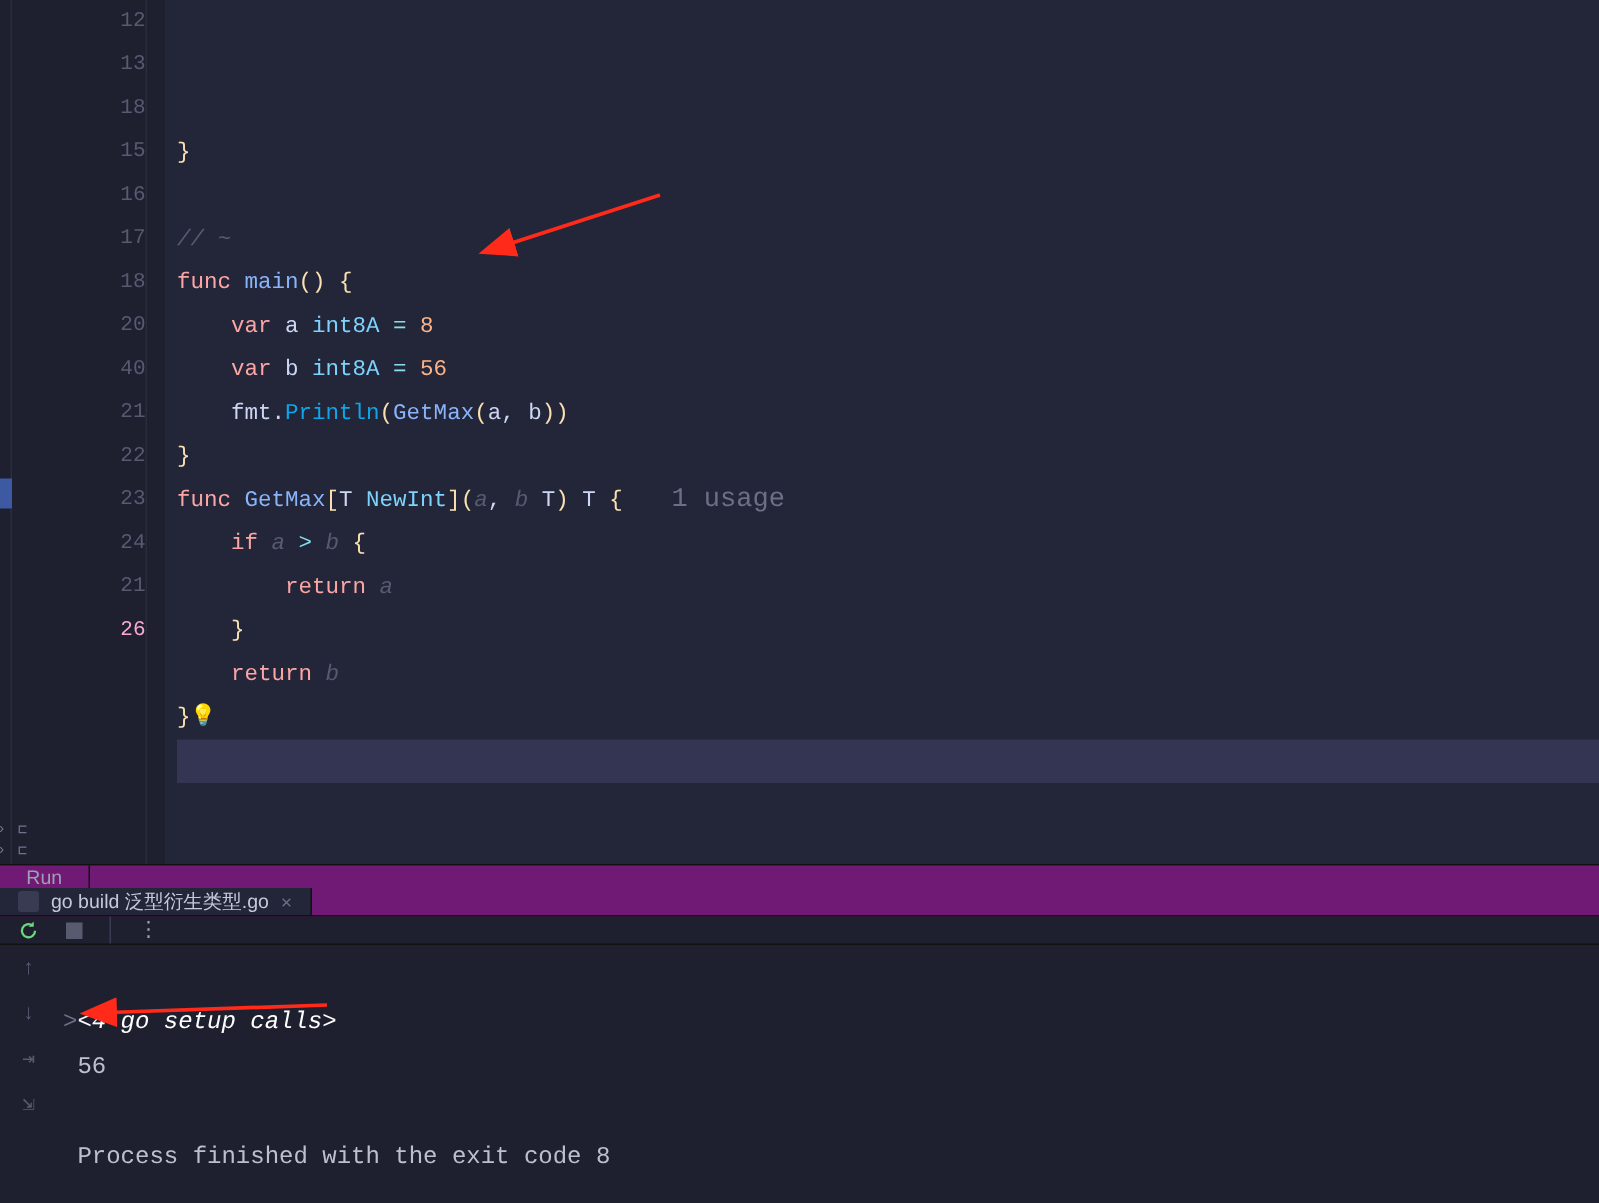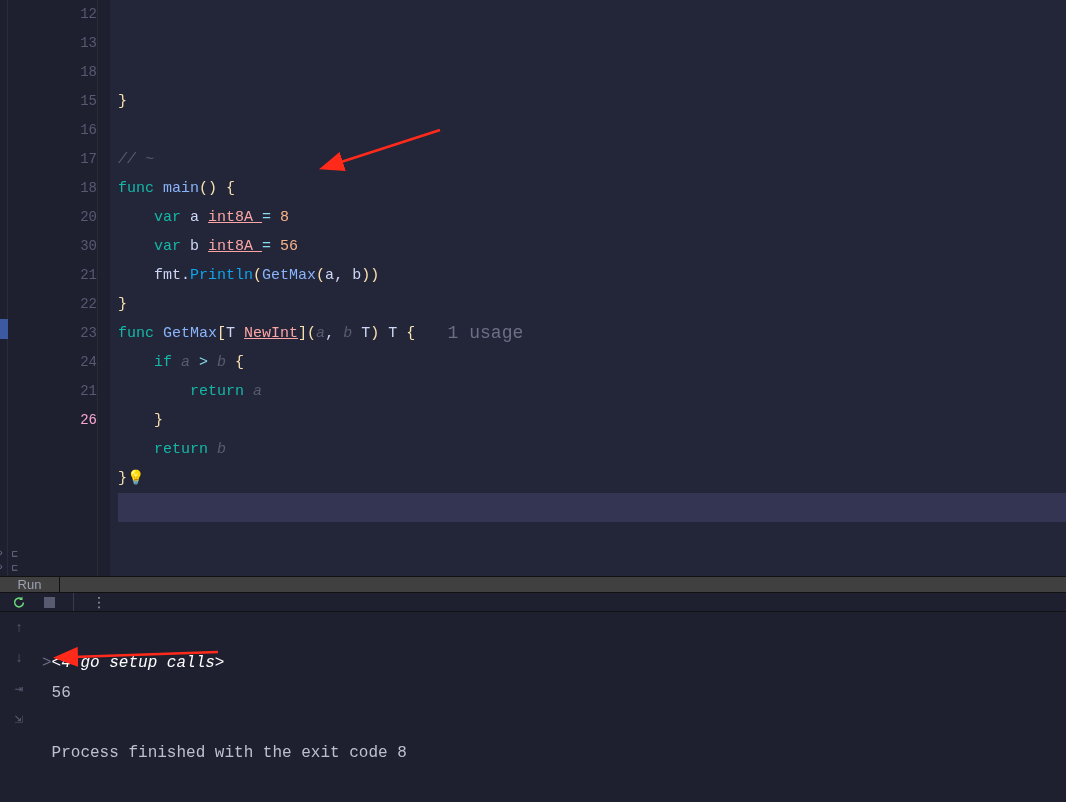--- a/index.html
+++ b/index.html
@@ -10,34 +10,34 @@
   .left-divider .chev { position:absolute; left:-2px; font-size:10px; color:#6e738d; }
   .gutter-extra { width:28px; background:#1e2030; position:relative; }
   .gutter-extra .chev { position:absolute; left:4px; font-size:10px; color:#6e738d; }
   .gutter { width:62px; background:#1e2030; color:#575a70; text-align:center; line-height:29px; font-size:14px; user-select:none; position:relative; border-right:1px solid #2a2c3e;}
   .gutter-row { height:29px; display:flex; align-items:center; justify-content:flex-end; gap:6px; position:relative;}
   .run-tri { color:#6cd97e; font-size:13px; position:absolute; right:-16px; }
   .fold-marks { width:12px; background:#1e2030; position:relative; }
   .code { flex:1; background:#232539; line-height:29px; white-space:pre; padding-left:8px; position:relative; }
   .code-line { height:29px; display:flex; align-items:center; }
   .hl-line { background:#333552; }
-  .kw { color:#14b8a6; }
+  .kw { color:#fca5a5; }
   .fn { color:#0ea5e9; }
   .fnname { color:#89b4fa;text-align:center; }
-  .ident { color:#fca5a5;text-decoration:underline; }
+  .ident { color:#7dd3fc; }
   .paren { color:#f9e2af; }
   .num { color:#fab387; }
   .cm { color:#585b70; font-style:italic; }
   .txt { color:#cdd6f4; }
   .op { color:#89dceb; }
   .usage { color:#6c7086; font-style:normal; font-size:18px; }
   .bulb { font-size:14px; }
   .arrow-svg { position:absolute; pointer-events:none; }
   .panel { height:226px; background:#1e2030; display:flex; flex-direction:column; border-top:1px solid #111; }
-  .panel-tabs { height:38px; display:flex; align-items:flex-end; background:#404040; border-bottom:1px solid #111; }
+  .panel-tabs { height:38px; display:flex; align-items:flex-start; background:#701a75; border-bottom:1px solid #111;flex-direction:column; }
   .panel-side-label { width:60px; display:flex; align-items:center; justify-content:center; color:#9ca0b0; font-size:13px; font-family:"Segoe UI",sans-serif; border-right:1px solid #111;}
   .panel-tab { display:flex; align-items:center; gap:8px; padding:0 12px; background:#232539; color:#c6cad8; font-size:13px; font-family:"Segoe UI",sans-serif; border-right:1px solid #111;}
   .panel-tab .x { color:#6c7086; }
   .tab-icon { width:14px; height:14px; display:inline-block; background:#383b52; border-radius:2px; position:relative; }
   .panel-toolbar { height:30px; display:flex; align-items:center; gap:18px; padding-left:12px; border-bottom:1px solid #111; }
   .tool-icon { width:14px; height:14px; display:inline-flex; align-items:center; justify-content:center; color:#6cd97e; }
   .tool-stop { width:11px; height:11px; background:#585b70; }
   .tool-dots { color:#9ca0b0; font-size:14px; letter-spacing:1px; }
   .tool-sep { width:1px; height:18px; background:#383b52; }
   .panel-body { flex:1; display:flex; position:relative; }
@@ -64,21 +64,21 @@
     </div>
     <div class="gutter" id="gutter">
         <div class="gutter-row">12</div>
         <div class="gutter-row">13</div>
         <div class="gutter-row">18</div>
         <div class="gutter-row">15<span class="run-tri">▷</span></div>
         <div class="gutter-row">16</div>
         <div class="gutter-row">17</div>
         <div class="gutter-row">18</div>
         <div class="gutter-row">20</div>
-        <div class="gutter-row">30</div>
+        <div class="gutter-row">40</div>
         <div class="gutter-row">21</div>
         <div class="gutter-row">22</div>
         <div class="gutter-row">23</div>
         <div class="gutter-row">24</div>
         <div class="gutter-row">21</div>
         <div class="gutter-row" style="color: #f9a8d4;">26</div>
       </div>
     <div class="fold-marks"></div>
     <div class="code" id="code">
       <svg class="arrow-svg" style="left:0;top:0" width="600" height="300">
@@ -88,20 +88,25 @@
             </marker>
           </defs>
         <line x1="330" y1="130" x2="228" y2="163" stroke="#ff2a1a" stroke-width="2.5" marker-end="url(#ah1)"></line>
       </svg>
     <div class="code-line"><span class="paren">}</span></div><div class="code-line"></div><div class="code-line"><span class="cm">// ~</span></div><div class="code-line"><span class="kw">func </span><span class="fnname">main</span><span class="paren">() {</span></div><div class="code-line"><span class="txt">    </span><span class="kw">var </span><span class="txt">a </span><span class="ident">int8A </span><span class="op">= </span><span class="num">8</span></div><div class="code-line"><span class="txt">    </span><span class="kw">var </span><span class="txt">b </span><span class="ident">int8A </span><span class="op">= </span><span class="num">56</span></div><div class="code-line"><span class="txt">    </span><span class="txt">fmt</span><span class="txt">.</span><span class="fn">Println</span><span class="paren">(</span><span class="fnname">GetMax</span><span class="paren">(</span><span class="txt">a</span><span class="txt">, </span><span class="txt">b</span><span class="paren">))</span></div><div class="code-line"><span class="paren">}</span></div><div class="code-line"><span class="kw">func </span><span class="fnname">GetMax</span><span class="paren">[</span><span class="txt">T </span><span class="ident">NewInt</span><span class="paren">]</span><span class="paren">(</span><span class="cm">a</span><span class="txt">, </span><span class="cm">b</span><span class="txt"> T</span><span class="paren">) </span><span class="txt">T </span><span class="paren">{</span><span class="usage">   1 usage</span></div><div class="code-line"><span class="txt">    </span><span class="kw">if </span><span class="cm">a </span><span class="op">&gt; </span><span class="cm">b </span><span class="paren">{</span></div><div class="code-line"><span class="txt">        </span><span class="kw">return </span><span class="cm">a</span></div><div class="code-line"><span class="txt">    </span><span class="paren">}</span></div><div class="code-line"><span class="txt">    </span><span class="kw">return </span><span class="cm">b</span></div><div class="code-line"><span class="paren">}</span><span class="bulb">💡</span></div><div class="code-line hl-line"></div></div>
   </div>
 
   <div class="panel">
     <div class="panel-tabs">
       <div class="panel-side-label">Run</div>
+      <div class="panel-tab">
+        <span class="tab-icon"></span>
+        <span>go build 泛型衍生类型.go</span>
+        <span class="x">×</span>
+      </div>
     </div>
     <div class="panel-toolbar">
       <span class="tool-icon">
         <svg width="15" height="15" viewBox="0 0 16 16">
             <path d="M13 8a5 5 0 1 1-2-4" fill="none" stroke="#6cd97e" stroke-width="1.7"></path>
             <path d="M12 1l0 4 -4 0z" fill="#6cd97e"></path>
           </svg>
       </span>
       <span class="tool-stop"></span>
       <span class="tool-sep"></span>

